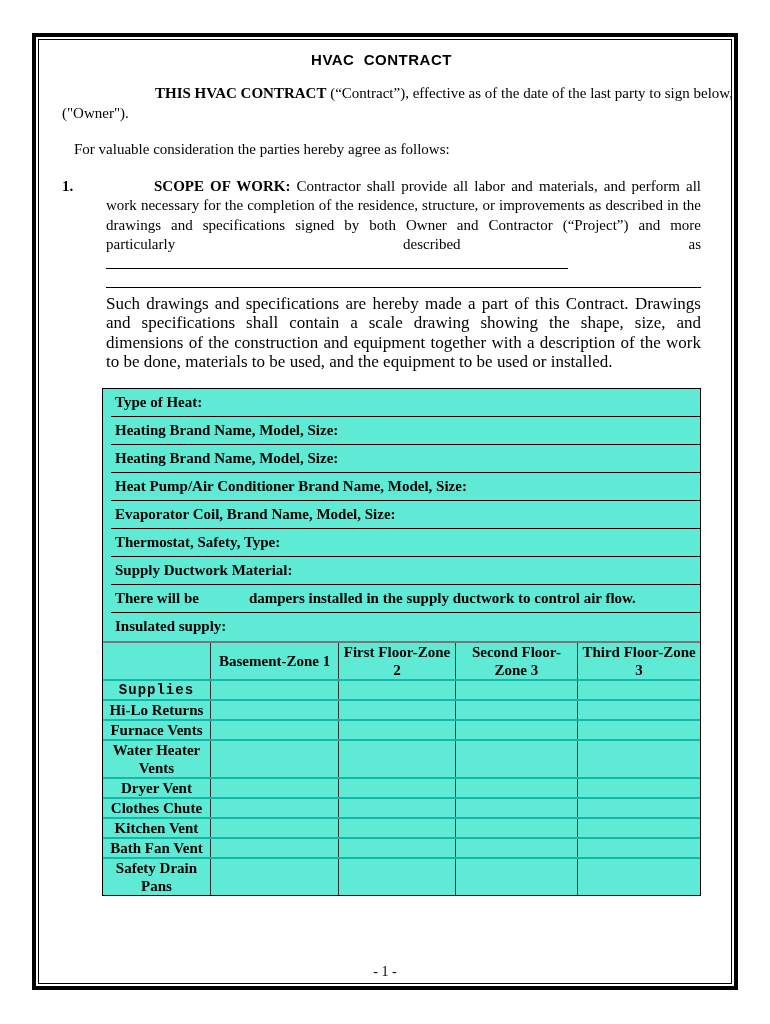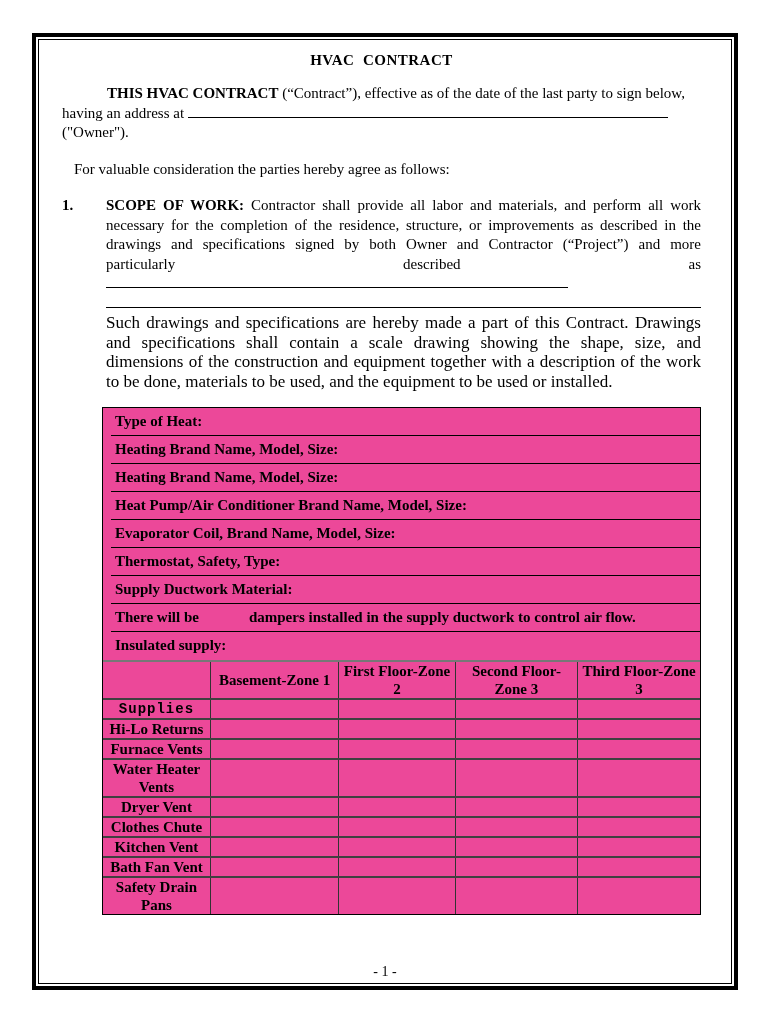--- a/index.html
+++ b/index.html
@@ -13,42 +13,42 @@
   }
   .sheet-inner {
     width: 100%; height: 100%;
     border: 1.5px solid #000;
     padding: 10px 30px 0 23px;
     position: relative;
   }
 
   .doc-title {
     text-align: center;
-    font-family: Liberation Serif, serif;
+    font-family: Liberation Sans, sans-serif;
     font-weight: bold; font-size: 15px; line-height: 20px;
     white-space: pre; letter-spacing: 0.5px;
     margin-bottom: 14px;
   }
 
   .para { font-size: 15px; line-height: 19.5px; }
   .line { white-space: nowrap; }
 
   .blank {
     display: inline-block;
     border-bottom: 1px solid #000;
     height: 14px; vertical-align: baseline;
   }
   .blank.w1 { width: 78px; }
   .blank.w2 { width: 150px; }
   .blank.w3 { width: 48px; }
   .blank.fill { width: 480px; }
   .blank.trail { width: 462px; }
 
   .indent { display: inline-block; width: 45px; }
-  .b { font-weight: bold; }
+  .b { font-weight: bold; margin-left: 48px; }
 
   .gap { height: 17px; }
 
   .consideration { font-size: 15px; line-height: 19.5px; margin-left: 12px; }
 
   .scope { position: relative; padding-left: 44px; font-size: 15px; line-height: 19.5px; }
   .scope .num { position: absolute; left: 0; top: 0; font-weight: bold; }
   .scope .scope-text { text-align: justify; }
 
   .overflow-line {
@@ -58,21 +58,21 @@
     position: absolute; left: 0; right: 0; top: 13px;
     border-bottom: 1px solid #000;
   }
 
   .drawings { margin-left: 44px; font-size: 17px; line-height: 19.5px; text-align: justify; }
 
   
   .spec-box {
     margin-left: 40px; margin-top: 16px;
     border: 1.5px solid #000;
-    background: #ec4899;
+    background: #5eead4;
   }
   .spec-row {
     margin-left: 8px;
     border-bottom: 1px solid #000;
     font-weight: bold; font-size: 15px;
     line-height: 27px; height: 28px;
     padding-left: 4px;
     white-space: nowrap; overflow: hidden;
   }
   .spec-row:last-of-type { border-bottom: none; }
@@ -84,21 +84,21 @@
     width: 100%; border-collapse: collapse; table-layout: fixed;
     border-top: 2px solid #777;
   }
   table.zone col.c0 { width: 18%; }
   table.zone col.c1 { width: 21.5%; }
   table.zone col.c2 { width: 19.5%; }
   table.zone col.c3 { width: 20.5%; }
   table.zone col.c4 { width: 20.5%; }
   table.zone th, table.zone td {
     border-left: 1px solid #333;
-    border-top: 2px solid #404040;
+    border-top: 2px solid #14b8a6;
     font-size: 15px; line-height: 18px;
     text-align: center; vertical-align: middle;
     padding: 0 2px;
   }
   table.zone th:first-child, table.zone td:first-child { border-left: none; }
   table.zone thead th { border-top: none; font-weight: bold; height: 36px; }
   table.zone td { height: 19px; }
   table.zone td.rowlabel { font-weight: bold; }
   table.zone td.rowlabel.mono {
     font-family: "Liberation Mono", monospace; font-size: 14px; letter-spacing: 1px;
@@ -112,21 +112,20 @@
 </head>
 <body>
 
 <div class="sheet-outer">
   <div class="sheet-inner">
 
     <div class="doc-title">HVAC  CONTRACT</div>
 
     <div class="para">
       <div class="line"><span class="indent"></span><span class="b">THIS HVAC CONTRACT</span><span> (“Contract”), effective as of the date of the last party to sign below,</span></div>
-      <div class="line"><span>having an address at </span><span class="blank fill"></span></div>
       <div class="line"><span>("Owner").</span></div>
     </div>
 
     <div class="gap"></div>
 
     <div class="consideration">For valuable consideration the parties hereby agree as follows:</div>
 
     <div class="gap"></div>
 
     <div class="scope">

